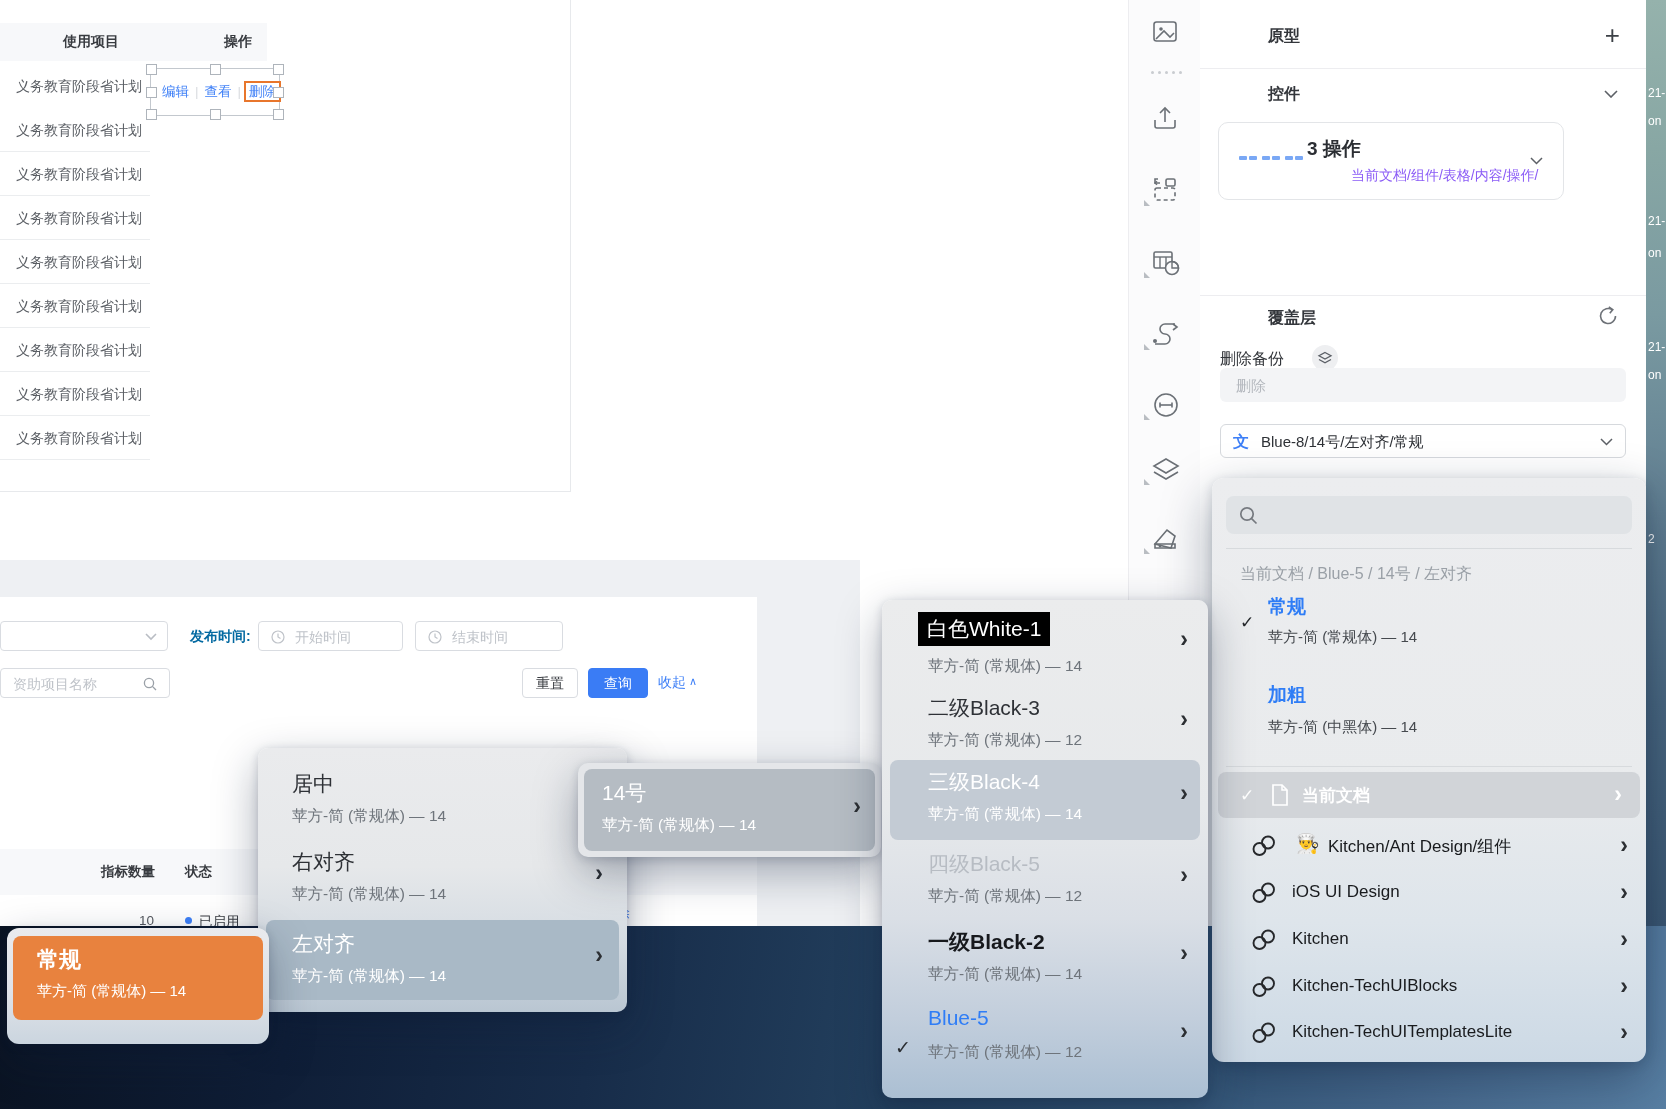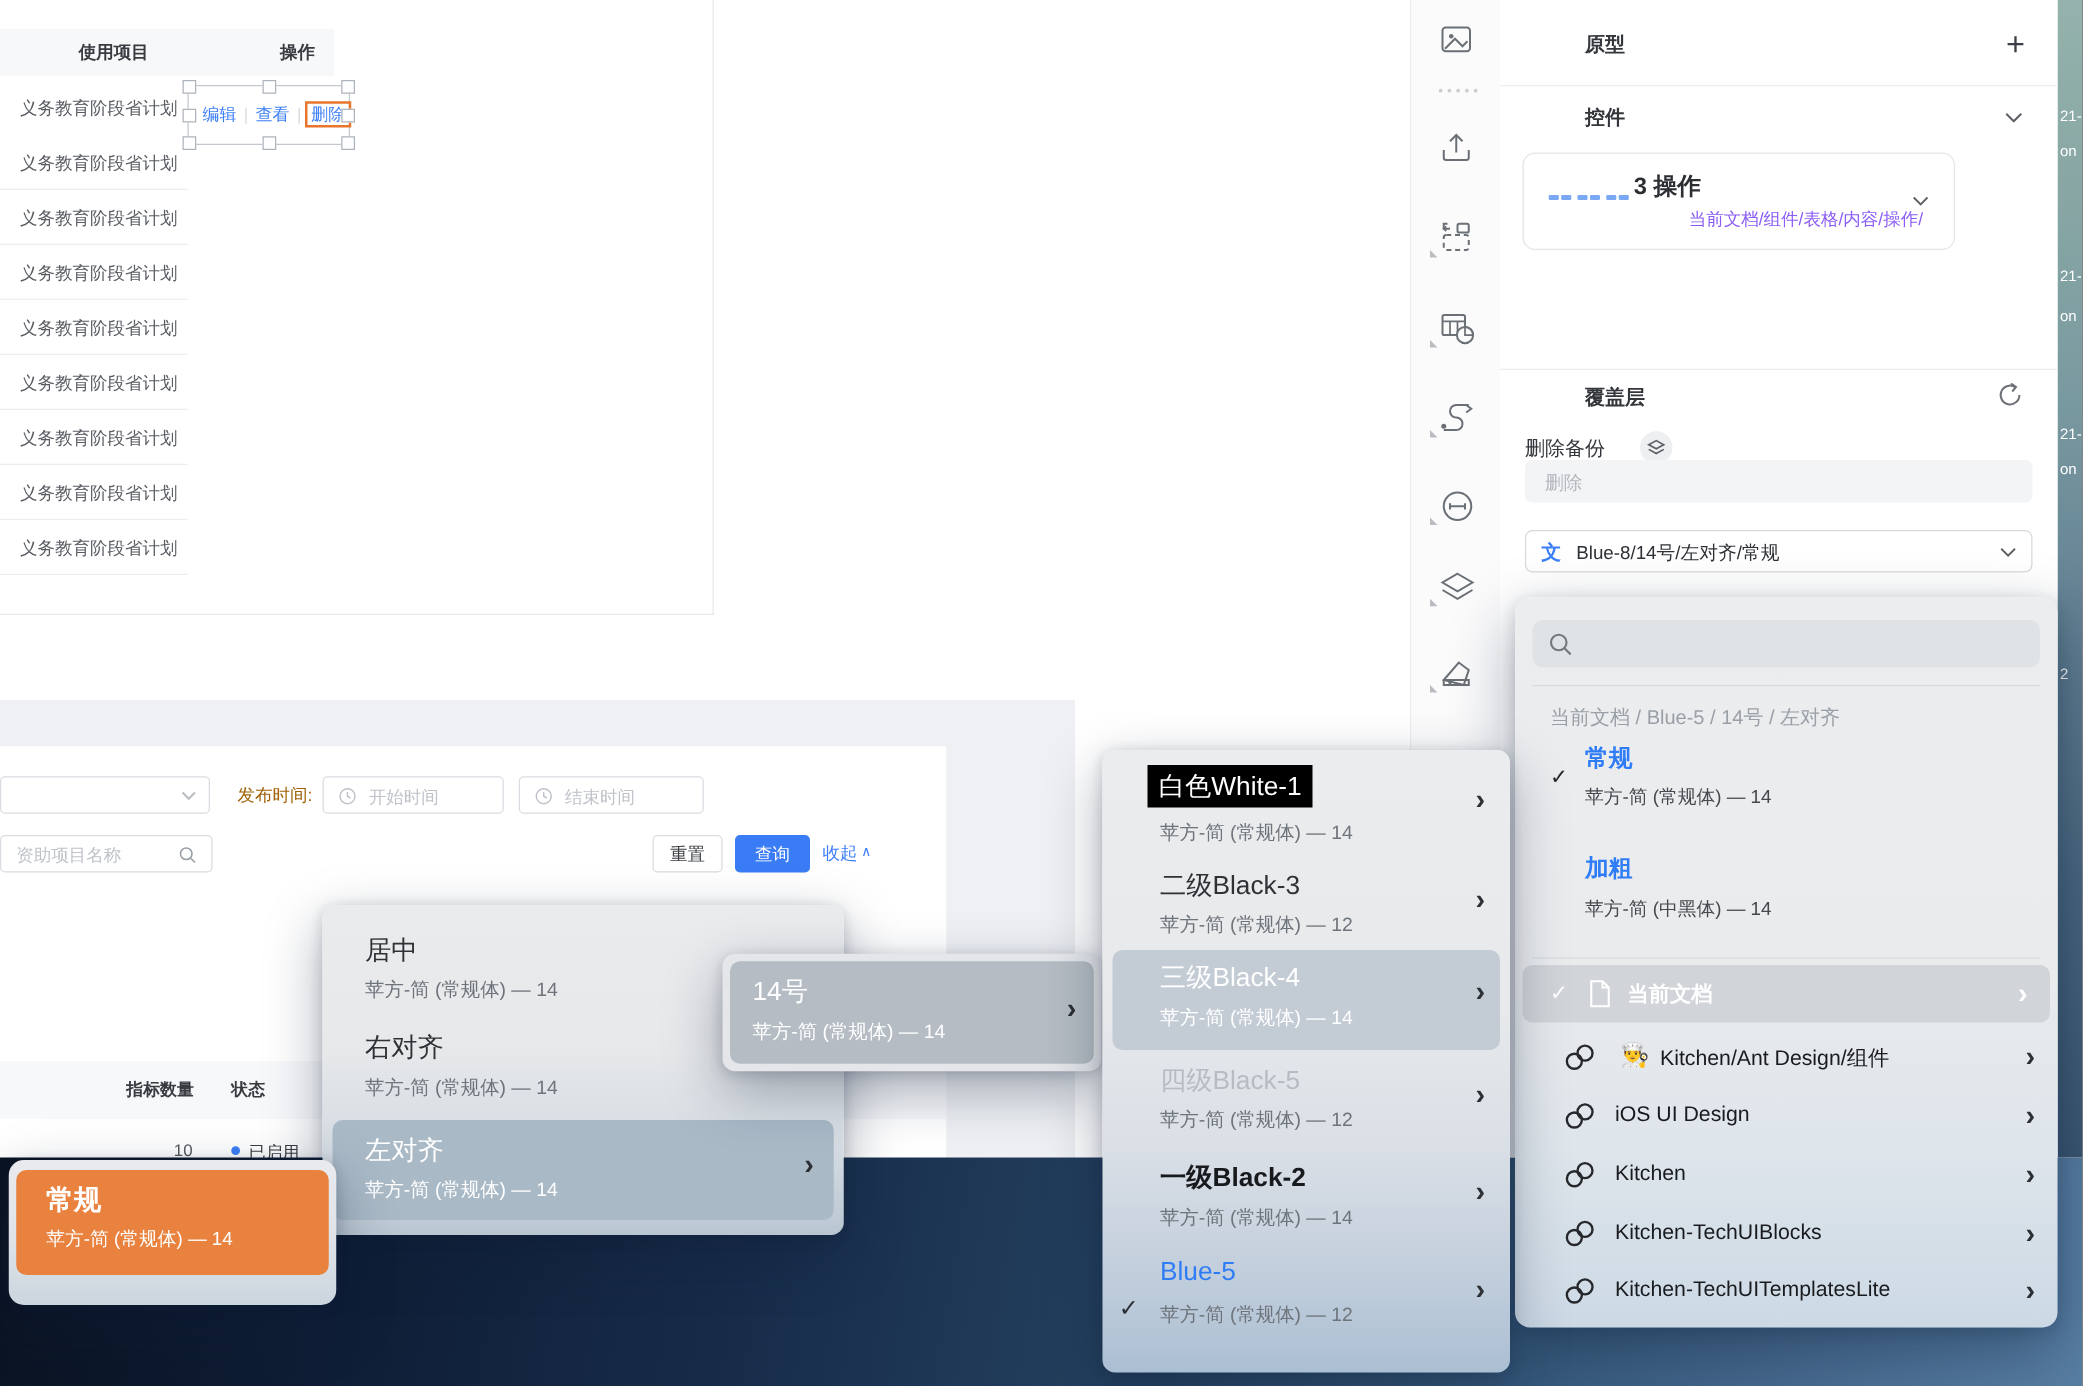--- a/index.html
+++ b/index.html
@@ -18,21 +18,21 @@
   .handle{position:absolute;width:9px;height:9px;background:#fff;border:1px solid #aeb4bb;}
   .link-row{position:absolute;left:11px;top:14px;font-size:13.5px;color:#3d7ff7;white-space:nowrap;}
   .link-row .pipe{color:#d9dce0;margin:0 6px;}
   .del-wrap{border:2px solid #e8762c;padding:1px 3px;margin:-3px;}
   
   .artboard2{left:0;top:560px;width:860px;height:366px;background:#eef0f3;}
   .card2{left:0;top:37px;width:757px;height:329px;background:#fff;}
   .inp{position:absolute;height:30px;border:1px solid #d9dce1;border-radius:4px;background:#fff;box-sizing:border-box;text-decoration:underline;}
   .inp input{position:absolute;left:34px;top:0;width:70%;height:28px;border:0;outline:0;background:transparent;font-size:14px;color:#444;font-family:inherit;}
   .inp input::placeholder{color:#bfc3c9;}
-  .lbl{position:absolute;font-size:14px;color:#a16207;font-weight:400;}
+  .lbl{position:absolute;font-size:14px;color:#0369a1;font-weight:700;}
   .btn{position:absolute;height:30px;border-radius:4px;box-sizing:border-box;font-size:14px;text-align:center;line-height:28px;cursor:pointer;}
   .btn.ghost{background:#fff;border:1px solid #d9dce1;color:#3a3d42;}
   .btn.primary{background:#3a7cf5;border:1px solid #3a7cf5;color:#fff;}
   .link-blue{position:absolute;font-size:14px;color:#3d7ff7;}
   .t2-head{left:0;top:252px;width:757px;height:46px;background:#f7f8fa;}
   .t2-head span{position:absolute;top:14px;font-size:13.5px;font-weight:700;color:#383b40;}
   .t2-sep{position:absolute;left:0;top:345px;width:757px;height:1px;background:#eef0f2;}
   .status-dot{display:inline-block;width:7px;height:7px;border-radius:50%;background:#3d7ff7;margin-right:7px;vertical-align:2px;}
   
   .teal{left:1646px;top:0;width:20px;height:926px;background:linear-gradient(180deg,#95b2ac 0%,#88a7a4 16%,#7a9aa1 34%,#617f92 55%,#48667f 76%,#3a5671 100%);}
@@ -85,21 +85,21 @@
   .doc-band .dd-check{left:22px;top:13px;color:#fff;}
   .doc-band .doc-label{position:absolute;left:84px;top:12px;font-size:17px;color:#fff;font-weight:600;}
   .lib-row{position:absolute;left:0;width:434px;height:47px;cursor:pointer;}
   .lib-row .ring{position:absolute;left:38px;top:11px;}
   .lib-row .emoji{position:absolute;left:84px;top:10px;font-size:19px;}
   .lib-row .txt{position:absolute;top:13px;font-size:17px;color:#191b1e;}
   .chev{position:absolute;font-size:23px;font-weight:700;color:#2c2f33;line-height:1;}
   .chev.white{color:#fff;}
   
   .menu{border-radius:10px;box-shadow:0 16px 44px rgba(14,30,55,.35),0 2px 10px rgba(14,30,55,.18);}
-  .align-menu{left:258px;top:724px;width:369px;height:264px;background:linear-gradient(180deg,#eaebed 0%,#e6e8ea 45%,#d4dbe2 74%,#b9c6d2 100%);padding-left:48px;}
+  .align-menu{left:258px;top:748px;width:369px;height:264px;background:linear-gradient(180deg,#eaebed 0%,#e6e8ea 45%,#d4dbe2 74%,#b9c6d2 100%);}
   .size-menu{left:578px;top:763px;width:303px;height:94px;background:#e4e6e9;}
   .color-menu{left:882px;top:600px;width:326px;height:498px;background:linear-gradient(180deg,#ebeced 0%,#e7e9eb 42%,#dadfe6 64%,#c2cedc 84%,#abbfd3 100%);}
   .weight-menu{left:7px;top:928px;width:262px;height:116px;border-radius:12px;background:linear-gradient(180deg,#e9eaed 0%,#dfe3e8 55%,#cbd5df 100%);}
   .mi-title{position:absolute;font-size:21px;color:#2e3136;}
   .mi-sub{position:absolute;font-size:15.5px;color:#6e747b;}
   .band{position:absolute;left:8px;right:8px;border-radius:8px;}
   .band-left{background:#a9b9c6;}
   .band-size{background:#b5bcc3;}
   .band-color{background:#c3cbd4;}
   .white-chip{display:inline-block;background:#000;color:#fff;padding:3px 9px;}

